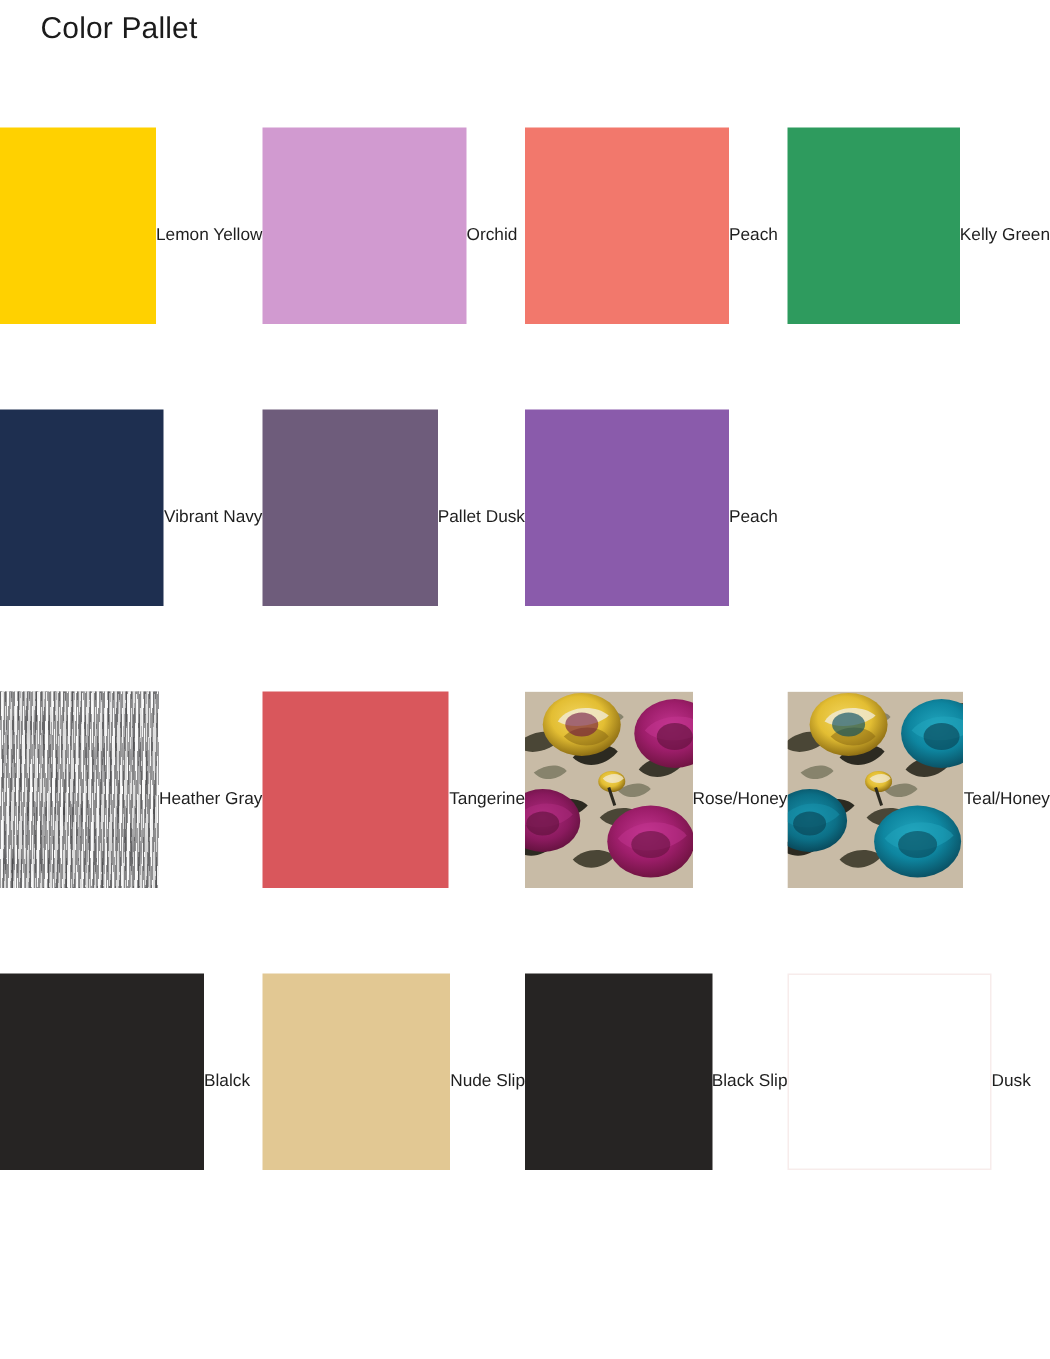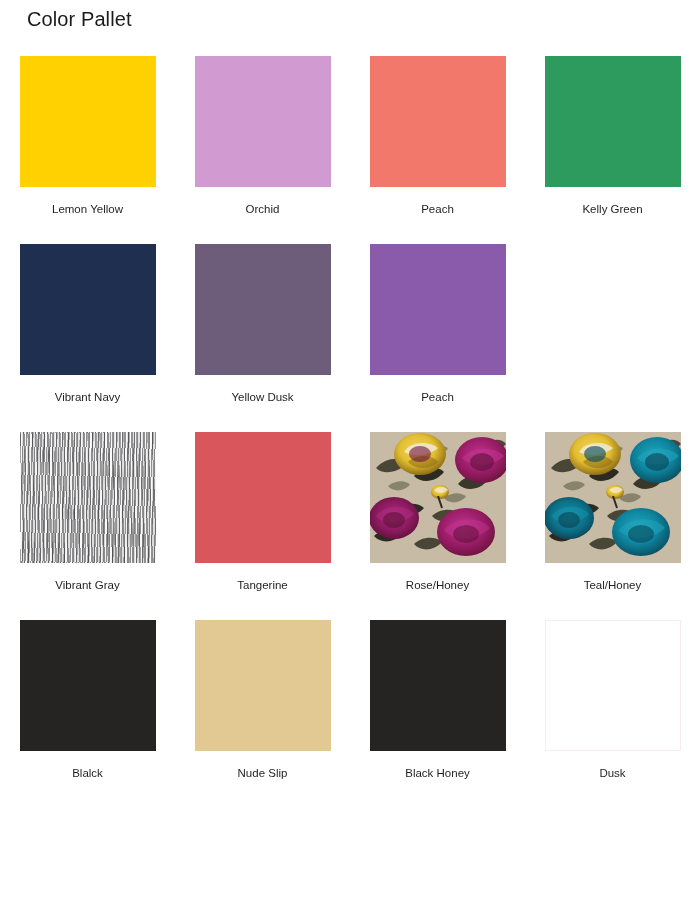--- a/index.html
+++ b/index.html
@@ -36,21 +36,21 @@
     width: 700px;
   }
   .row {
     display: flex;
     width: 700px;
     height: 188px;
   }
   .cell {
     width: 175px;
     display: flex;
-    flex-direction: column;
+    flex-direction: row;
     align-items: center;
   }
   .swatch {
     width: 136px;
     height: 131px;
     position: relative;
     overflow: hidden;
   }
   .swatch.bordered {
     border: 1px solid #f7eceb;
@@ -122,32 +122,32 @@
       </div>
     </div>
 
     <div class="row">
       <div class="cell">
         <div class="swatch" style="background-color: rgb(30, 47, 80);"></div>
         <div class="caption">Vibrant Navy</div>
       </div>
       <div class="cell">
         <div class="swatch" style="background-color: rgb(110, 92, 123);"></div>
-        <div class="caption">Yellow Dusk</div>
+        <div class="caption">Pallet Dusk</div>
       </div>
       <div class="cell">
         <div class="swatch" style="background-color: rgb(138, 91, 171);"></div>
         <div class="caption">Peach</div>
       </div>
     </div>
 
     <div class="row">
       <div class="cell">
         <div class="swatch tex-heather"></div>
-        <div class="caption">Vibrant Gray</div>
+        <div class="caption">Heather Gray</div>
       </div>
 
       <div class="cell">
         <div class="swatch" style="background-color: rgb(217, 87, 92);"></div>
         <div class="caption">Tangerine</div>
       </div>
 
       <div class="cell">
         <div class="swatch floral">
           <svg viewBox="0 0 136 131" preserveAspectRatio="xMidYMid slice">
@@ -303,21 +303,21 @@
       <div class="cell">
         <div class="swatch" style="background-color: rgb(38, 36, 35);"></div>
         <div class="caption">Blalck</div>
       </div>
       <div class="cell">
         <div class="swatch" style="background-color: rgb(226, 200, 147);"></div>
         <div class="caption">Nude Slip</div>
       </div>
       <div class="cell">
         <div class="swatch" style="background-color: rgb(38, 36, 35);"></div>
-        <div class="caption">Black Honey</div>
+        <div class="caption">Black Slip</div>
       </div>
       <div class="cell">
         <div class="swatch bordered" style="background-color: rgb(255, 255, 255);"></div>
         <div class="caption">Dusk</div>
       </div>
     </div>
 
   </div>
 </div>
 

